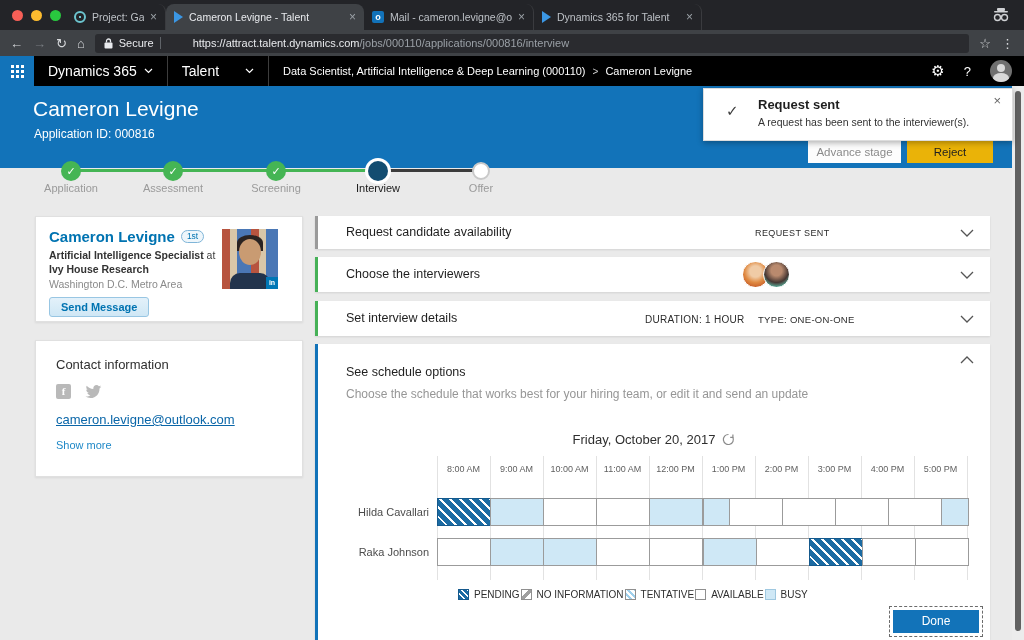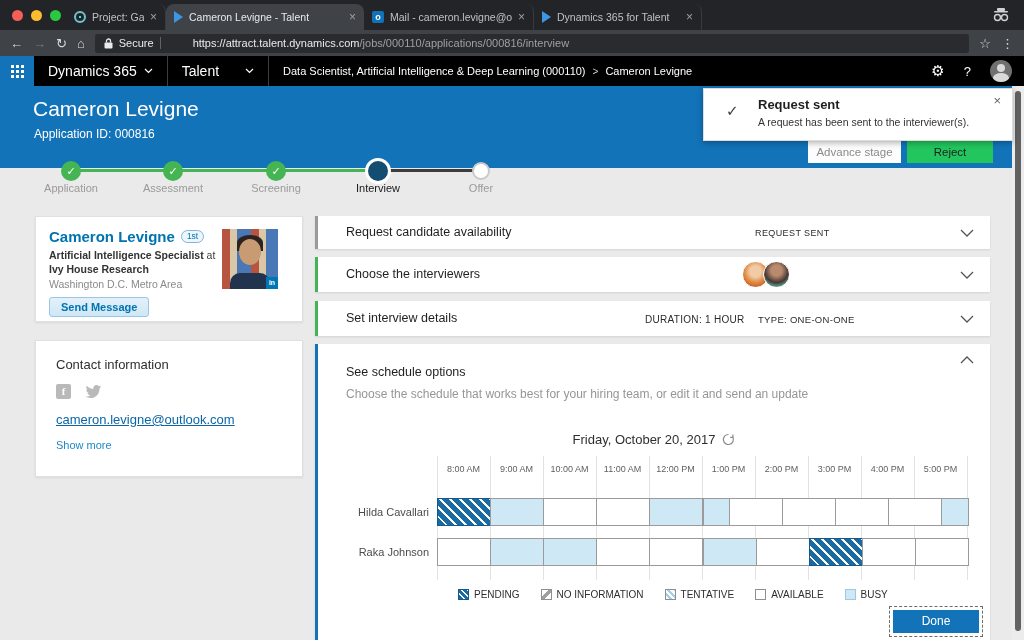--- a/index.html
+++ b/index.html
@@ -52,21 +52,21 @@
   .avatar { width:22px; height:22px; border-radius:50%; background:#707070; position:relative; overflow:hidden; }
   .avatar:before{ content:""; position:absolute; left:7px; top:4px; width:8px; height:8px; border-radius:50%; background:#d9d9d9; }
   .avatar:after{ content:""; position:absolute; left:3px; top:13px; width:16px; height:10px; border-radius:50% 50% 0 0; background:#d9d9d9; }
 
   
   .hero { position:absolute; top:86px; left:0; width:1024px; height:82px; background:#1273b9; color:#fff; }
   .hero-name { position:absolute; left:33px; top:11px; font-size:21px; }
   .hero-id { position:absolute; left:34px; top:41px; font-size:12px; }
   .btn-advance { position:absolute; left:808px; top:141px; width:93px; height:22px; background:#fdfdfd;
                  color:#8a8a8a; font-size:11.5px; text-align:center; line-height:22px; }
-  .btn-reject { position:absolute; left:907px; top:141px; width:86px; height:22px; background:#22c55e;
+  .btn-reject { position:absolute; left:907px; top:141px; width:86px; height:22px; background:#eab308;
                 color:#1f1f1f; font-size:11.5px; text-align:center; line-height:22px; }
 
   
   .toast { position:absolute; left:703px; top:88px; width:310px; height:53px; background:#fff;
            border:1px solid #ddd; box-shadow:0 2px 6px rgba(0,0,0,.3); z-index:5; }
   .toast-check { position:absolute; left:22px; top:13px; font-size:15px; color:#3d3d3d; }
   .toast-title { position:absolute; left:54px; top:8px; font-size:13px; font-weight:bold; color:#1f1f1f; }
   .toast-msg { position:absolute; left:54px; top:27px; font-size:10.5px; color:#333; }
   .toast-close { position:absolute; right:11px; top:4px; font-size:13px; color:#666; }
 
@@ -133,21 +133,21 @@
   .sched-date svg { vertical-align:-2px; margin-left:7px; }
   .time-row { position:absolute; left:119px; top:120px; width:472px; height:14px; }
   .time-label { position:absolute; top:0; width:53px; text-align:center; font-size:9px; color:#5f5f5f; }
   .gridlines { position:absolute; left:119px; top:112px; width:531px; height:124px; }
   .vline { position:absolute; top:0; width:1px; height:100%; background:#e2e2e2; }
   .sched-name { position:absolute; left:17px; width:94px; text-align:right; font-size:11px; color:#4c4c4c; }
   .sched-track { position:absolute; left:119px; width:532px; height:28px; }
   .slot { position:absolute; top:0; height:28px; background:#fff; border:1px solid #9b9b9b; }
   .slot.busy { background:#cfe8f6; }
   .slot.pending { background:repeating-linear-gradient(45deg,#1b6ba3 0 5px,#ffffff 5px 7px); border-color:#15598c; }
-  .legend { position:absolute; left:140px; top:245px; display:flex; gap:21px; }
+  .legend { position:absolute; left:140px; top:245px; display:flex; gap:1px; }
   .leg-item { display:flex; gap:5px; align-items:center; font-size:10px; color:#2e2e2e; }
   .sw { width:11px; height:11px; border:1px solid #8f8f8f; flex:none; }
   .sw.pending { background:repeating-linear-gradient(45deg,#1b6ba3 0 3px,#fff 3px 4.5px); border-color:#15598c; }
   .sw.no-information { background:linear-gradient(135deg,#fff 36%,#9f9f9f 36% 62%,#fff 62%); }
   .sw.tentative { background:repeating-linear-gradient(45deg,#fff 0 2.5px,#9fd0ec 2.5px 4.5px); }
   .sw.busy { background:#cfe8f6; border-color:#9fc8e0; }
   .btn-done { position:absolute; left:575px; top:266px; width:86px; height:23px; background:#1273b9; color:#fff;
               font-size:12px; text-align:center; line-height:23px; outline:1px dashed #6b6b6b; outline-offset:3px; }
 
   

